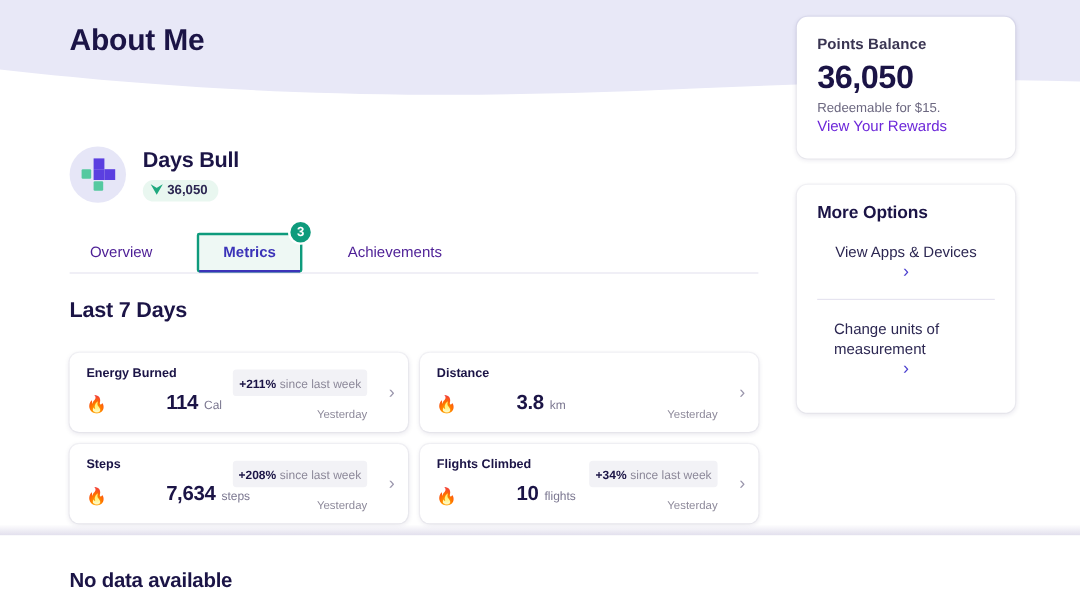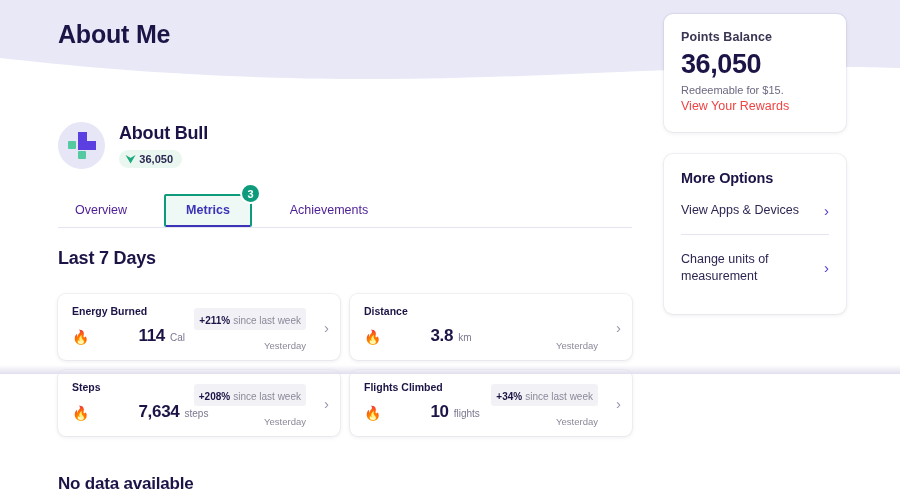--- a/index.html
+++ b/index.html
@@ -2,21 +2,21 @@
 <html><head>
 <meta charset="utf-8">
 <style>
   * { box-sizing: border-box; margin: 0; padding: 0; }
   html, body {
     width: 900px; height: 503px;
     font-family: "Liberation Sans", sans-serif;
     background: #ffffff;
     overflow: hidden;
   }
-  #app { position: relative; width: 900px; height: 374px; background:#fff; }
+  #app { position: relative; width: 900px; height: 446px; background:#fff; }
 
   
   .header-band {
     position: absolute; left:0; top:0; width:900px; height:92px;
     overflow: hidden; z-index: 0;
   }
   .header-band svg { display:block; width:900px; height:92px; }
   .page-title {
     position:absolute; left:58px; top:20px;
     font-size:25px; font-weight:bold; color:#1B1446;
@@ -26,27 +26,27 @@
   
   .right-col { position:absolute; left:664px; top:14px; width:182px; z-index:5; }
   .card {
     background:#fff; border-radius:9px;
     box-shadow: 0 1px 4px rgba(30,20,80,.10), 0 0 0 1px rgba(30,20,80,.04);
   }
   .points-card { padding:16px 17px 18px; }
   .points-label { font-size:12.5px; font-weight:bold; color:#3A3552; letter-spacing:.1px; }
   .points-value { font-size:27px; font-weight:bold; color:#1B1446; margin-top:5px; letter-spacing:-.4px; }
   .points-sub { font-size:11px; color:#6C6880; margin-top:4px; }
-  .points-link { font-size:12.5px; color:#ef4444; margin-top:2px; display:inline-block; cursor:pointer; }
+  .points-link { font-size:12.5px; color:#6d28d9; margin-top:2px; display:inline-block; cursor:pointer; }
 
   .more-card { margin-top:22px; padding:16px 17px 14px; }
   .more-title { font-size:14.5px; font-weight:bold; color:#1B1446; letter-spacing:-.1px; }
   .opt-row {
-    display:flex; align-items:center; justify-content:space-between;
-    padding:16px 0 15px; cursor:pointer;
+    display:flex; align-items:center; 
+    padding:16px 0 15px; cursor:pointer;flex-direction:column;
   }
   .opt-row + .opt-row { border-top:1px solid #E6E4F0; }
   .opt-label { font-size:12.5px; color:#2C2752; line-height:1.35; max-width:120px; }
   .chev { color:#4B3FCF; font-size:15px; line-height:1; }
 
   
   .profile { position:absolute; left:58px; top:122px; display:flex; align-items:center; z-index:5; }
   .avatar {
     width:47px; height:47px; border-radius:50%;
     background:#E6E6F7; position:relative; flex:0 0 auto;
@@ -178,21 +178,21 @@
     <div class="avatar">
       <svg width="47" height="47" viewBox="0 0 47 47" aria-hidden="true">
         <rect x="20" y="10" width="9" height="9" fill="#5B3FE0"></rect>
         <rect x="20" y="19" width="9" height="9" fill="#5B3FE0"></rect>
         <rect x="29" y="19" width="9" height="9" fill="#5B3FE0"></rect>
         <rect x="10" y="19" width="8" height="8" rx="1" fill="#55C9A0"></rect>
         <rect x="20" y="29" width="8" height="8" rx="1" fill="#55C9A0"></rect>
       </svg>
     </div>
     <div class="profile-text">
-      <div class="profile-name">About Bull</div>
+      <div class="profile-name">Days Bull</div>
       <div class="points-pill">
         <span class="pill-icon">⮟</span>
         <span class="pill-text">36,050</span>
       </div>
     </div>
   </div>
 
   <div class="tabs">
     <div class="tabrow">
       <div class="tab tab-overview">

